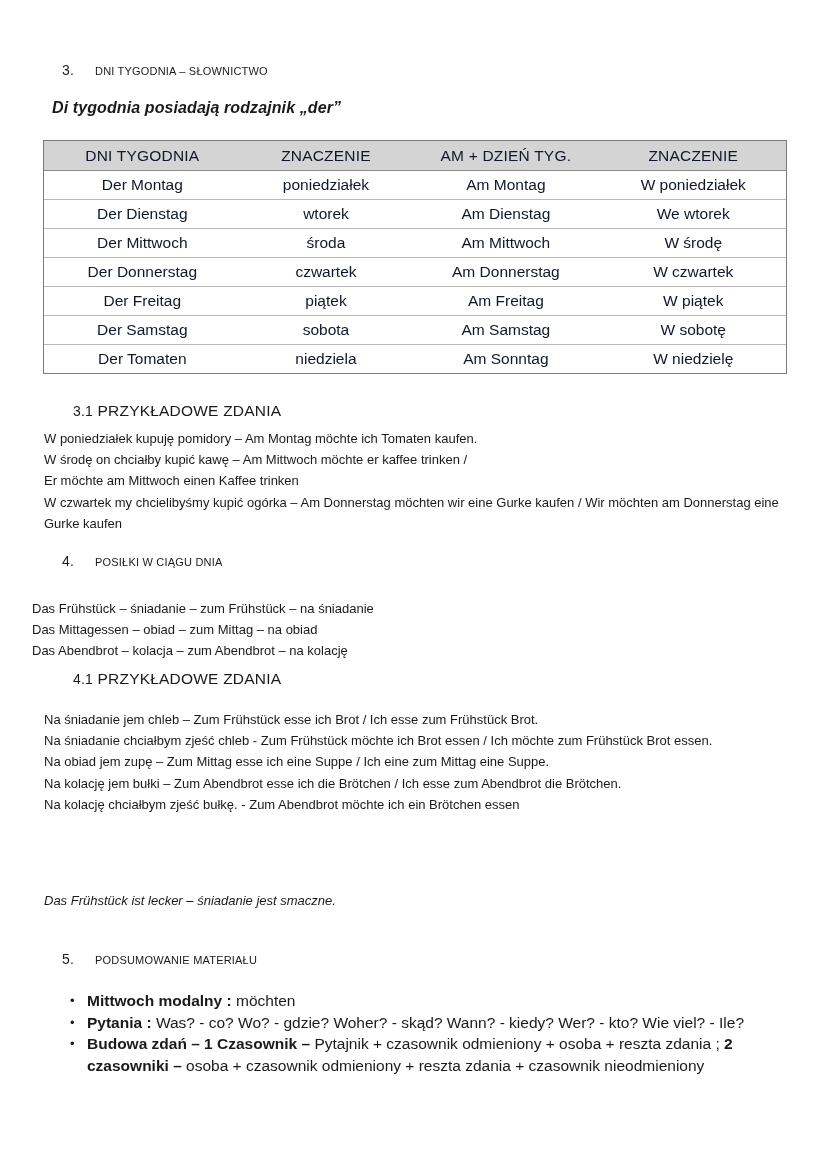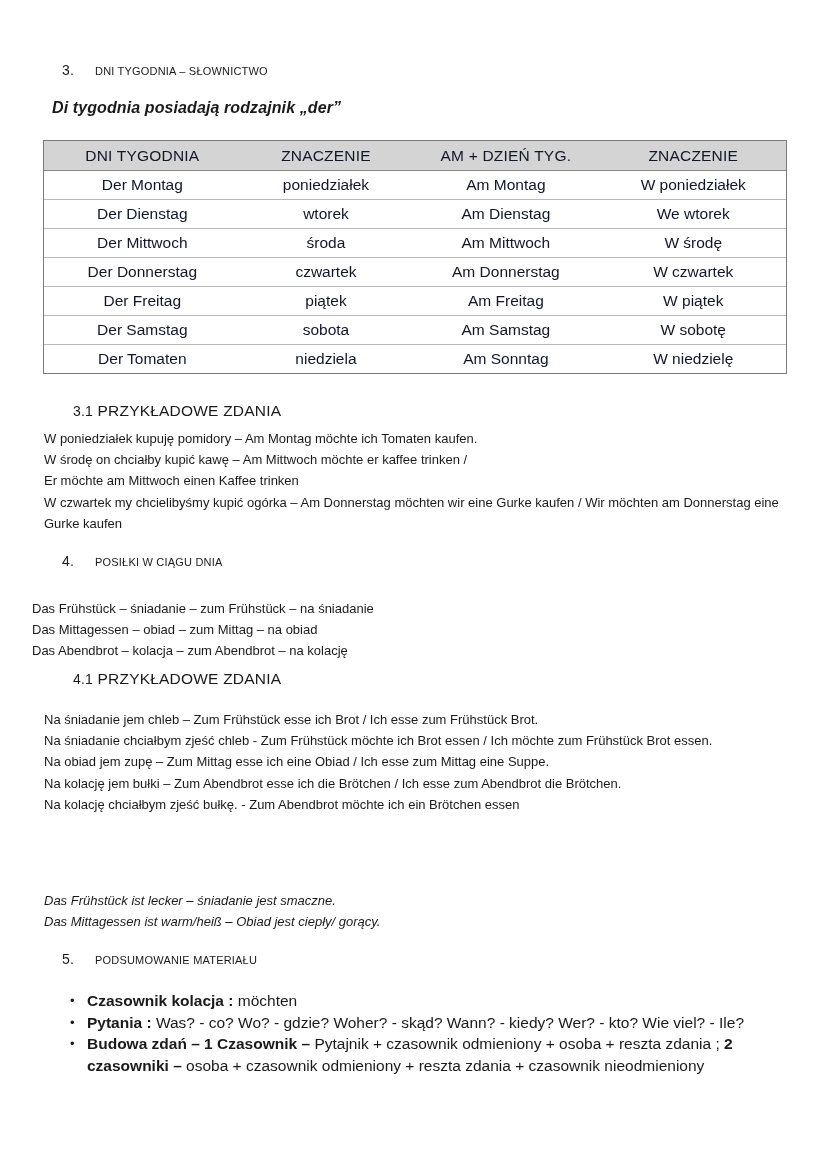--- a/index.html
+++ b/index.html
@@ -212,40 +212,39 @@
   </div>
 
   <div class="sub-heading" style="left:73px; top:670px;">
     <span class="idx">4.1</span>
     <span>PRZYKŁADOWE ZDANIA</span>
   </div>
 
   <div class="text-block" style="left:44px; top:709px; width:740px;">
     <div class="line">Na śniadanie jem chleb – Zum Frühstück esse ich Brot / Ich esse zum Frühstück Brot.</div>
     <div class="wrapline">Na śniadanie chciałbym zjeść chleb -  Zum Frühstück möchte ich Brot essen / Ich möchte zum Frühstück Brot essen.</div>
-    <div class="line">Na obiad jem zupę – Zum Mittag esse ich eine Obiad / Ich esse zum Mittag eine Suppe.</div>
+    <div class="line">Na obiad jem zupę – Zum Mittag esse ich eine Suppe / Ich eine zum Mittag eine Suppe.</div>
     <div class="wrapline">Na kolację jem bułki – Zum Abendbrot esse ich die Brötchen / Ich esse zum Abendbrot die Brötchen.</div>
     <div class="line">Na kolację chciałbym zjeść bułkę. - Zum Abendbrot möchte ich ein Brötchen essen</div>
   </div>
 
   <div class="text-block" style="left:44px; top:890px; width:740px;font-style:italic;">
     <div class="line">Das Frühstück ist lecker – śniadanie jest smaczne.</div>
-    <div class="line">Das Mittagessen ist warm/heiß – Obiad jest ciepły/ gorący.</div>
   </div>
 
   <div class="num-heading" style="left:62px; top:951px;">
     <span class="num">5.</span>
     <span class="cap">PODSUMOWANIE MATERIAŁU</span>
   </div>
 
   <div class="bullets" style="left:62px; top:990px; width:720px;">
 
     <div class="bullet-row">
       <span class="dot">•</span>
-      <span class="btext"><b>Czasownik kolacja :</b><span> möchten</span></span>
+      <span class="btext"><b>Mittwoch modalny :</b><span> möchten</span></span>
     </div>
 
     <div class="bullet-row">
       <span class="dot">•</span>
       <span class="btext"><b>Pytania :</b><span> Was? - co? Wo? - gdzie? Woher? - skąd? Wann? - kiedy? Wer? - kto? Wie viel? - Ile?</span></span>
     </div>
 
     <div class="bullet-row">
       <span class="dot">•</span>
       <span class="btext"><b>Budowa zdań – 1 Czasownik –</b><span> Pytajnik + czasownik odmieniony + osoba + reszta zdania ; </span><b>2 czasowniki –</b><span> osoba + czasownik odmieniony + reszta zdania + czasownik nieodmieniony</span></span>

